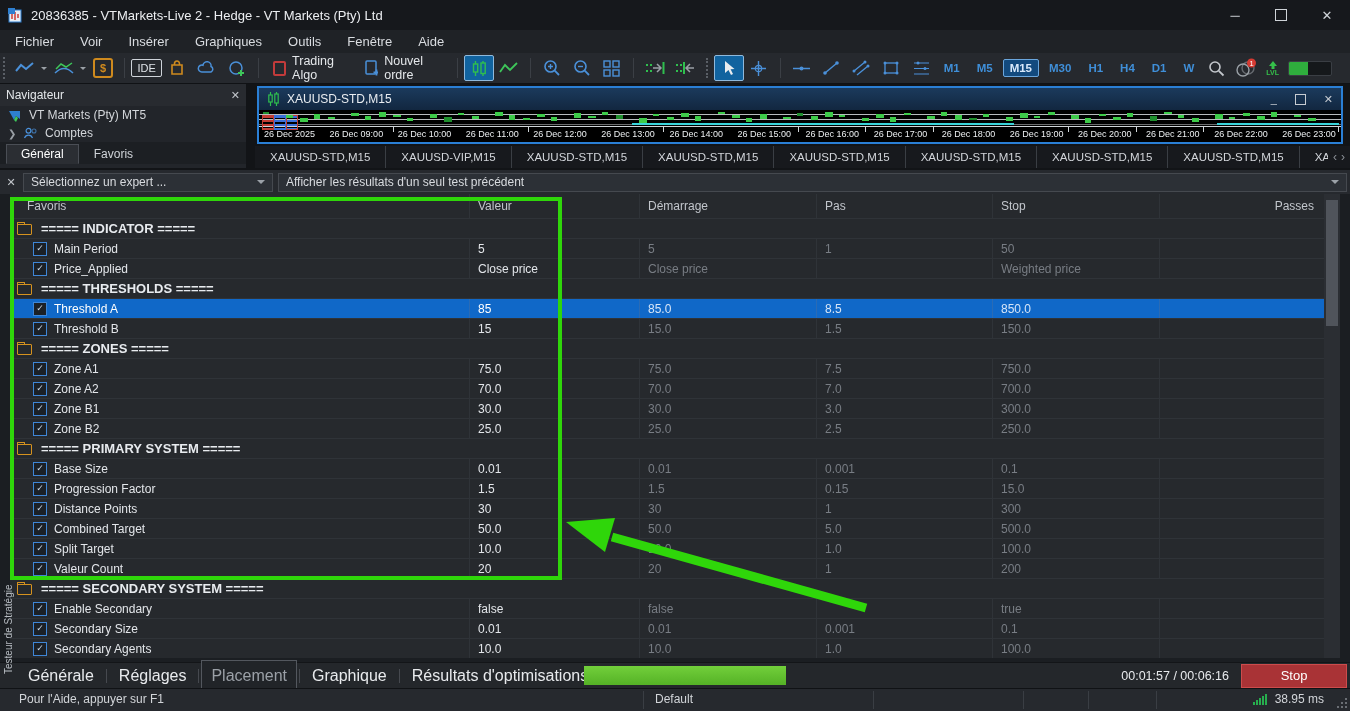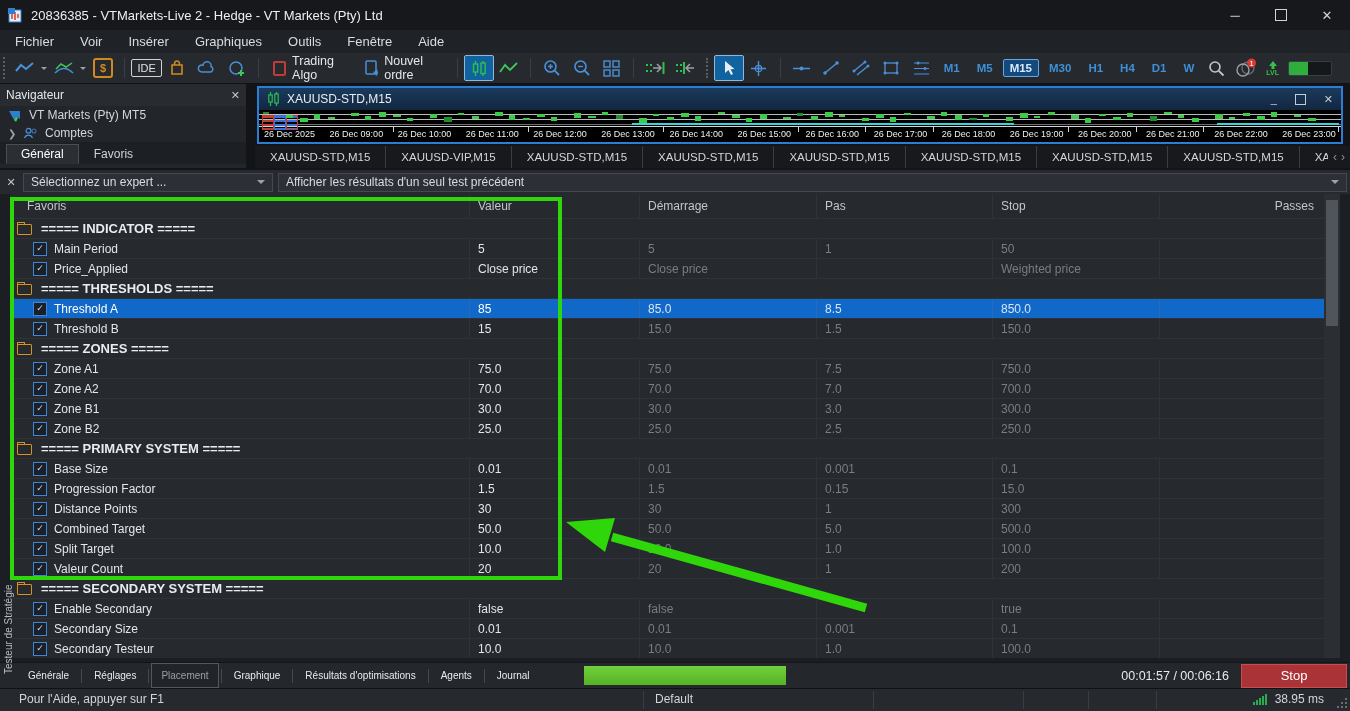--- a/index.html
+++ b/index.html
@@ -121,21 +121,21 @@
   .p-thumb{position:absolute;left:2px;right:2px;top:6px;height:126px;background:#50545b;}
   .gap-strip{position:absolute;left:0;top:658px;width:100%;height:4px;background:#1b1e22;}
   
   .vtab{position:absolute;left:0;top:566px;width:16px;height:126px;z-index:5;
         display:flex;align-items:center;justify-content:center;writing-mode:vertical-rl;
         transform:rotate(180deg);font-size:10px;color:#b8bdc3;background:transparent;}
   
   .tester-tabs{position:absolute;left:0;top:662px;width:100%;height:26px;background:#24272b;
                border-top:1px solid #131518;box-sizing:border-box;}
   .tt-list{position:absolute;left:18px;top:0;height:100%;display:flex;align-items:center;white-space:nowrap;}
-  .ttab{padding:6px 9px;font-size:10px;color:#e8eaed;border:1px solid transparent;}
+  .ttab{padding:6px 9px;font-size:16px;color:#e8eaed;border:1px solid transparent;}
   .ttab.sel{background:#212428;border-color:#53575e;color:#9ba0a7;}
   .ttsep{width:1px;height:14px;background:#46494f;margin:0 2px;}
   .tt-progress{position:absolute;left:584px;top:3px;width:202px;height:19px;
                background:linear-gradient(#72cf3b,var(--progress));}
   .tt-right{position:absolute;right:3px;top:0;height:100%;display:flex;align-items:center;gap:12px;}
   .tt-timer{font-size:12.5px;color:#e8eaed;}
   .tt-stop{width:104px;height:22px;background:var(--stop);border:1px solid #cc4c4c;color:#fff;
            font-size:13px;font-family:inherit;display:flex;align-items:center;justify-content:center;}
   
   .statusbar{position:absolute;left:0;top:688px;width:100%;height:23px;background:#26292e;
@@ -782,21 +782,21 @@
             <div class="pcell dim">0.01</div>
             <div class="pcell dim">0.001</div>
             <div class="pcell dim">0.1</div>
             <div class="pcell dim"></div>
           </div>
           <div class="prow param">
             <div class="pcell c0">
               <span class="cb">
                 <span class="tick">✓</span>
               </span>
-              <span class="plabel">Secondary Testeur</span>
+              <span class="plabel">Secondary Agents</span>
             </div>
             <div class="pcell">10.0</div>
             <div class="pcell dim">10.0</div>
             <div class="pcell dim">1.0</div>
             <div class="pcell dim">100.0</div>
             <div class="pcell dim"></div>
           </div>
         </div>
     </div>
     <div class="p-scroll">

